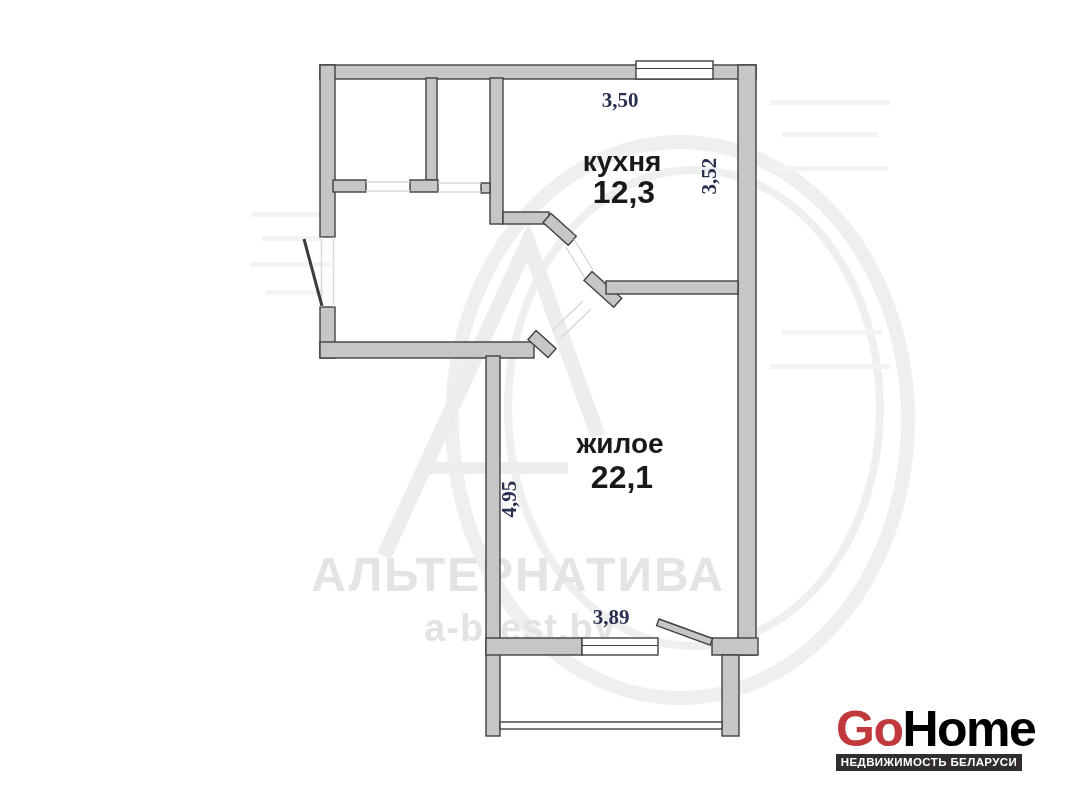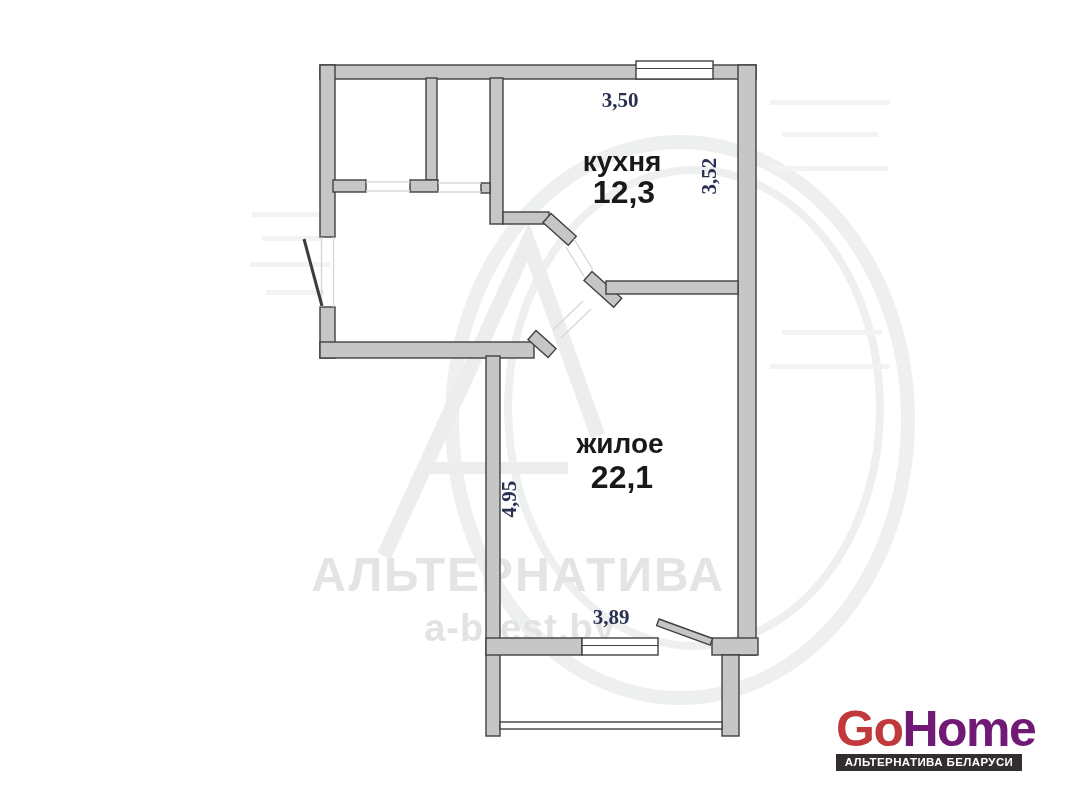--- a/index.html
+++ b/index.html
@@ -15,21 +15,21 @@
   .area-label{font-family:"Liberation Sans",sans-serif;font-weight:bold;font-size:32px;fill:#191919;}
   .dim-label{font-family:"Liberation Serif",serif;font-weight:bold;font-size:21px;fill:#2a3050;}
   .wm-arc{fill:none;stroke:#eef0f0;}
   .wm-tri{fill:none;stroke:#ededee;}
   .wm-streak{fill:#f2f3f3;}
   .wm-t1{font-family:"Liberation Sans",sans-serif;font-weight:bold;font-size:48px;fill:#e4e4e5;letter-spacing:2px;}
   .wm-t2{font-family:"Liberation Sans",sans-serif;font-weight:bold;font-size:38px;fill:#e2e3e3;letter-spacing:1px;}
   .gohome{position:absolute;left:836px;top:706px;width:188px;}
   .gohome-text{font-weight:bold;font-size:50px;line-height:46px;letter-spacing:-1.5px;white-space:nowrap;}
   .gohome-go{color:#c1393c;text-align:center;}
-  .gohome-home{color:#701a75;}
+  .gohome-home{color:#000000;}
   .gohome-banner{margin-top:2px;background:#322e2f;color:#ffffff;font-weight:bold;font-size:11.5px;
                  letter-spacing:0.4px;text-align:center;padding:2px 0 3px 0;width:186px;white-space:nowrap;}
 </style>
 </head>
 <body>
 
 <div class="stage">
 
   <svg width="1068" height="800" viewBox="0 0 1068 800">
 
@@ -114,16 +114,16 @@
     <text class="area-label" x="622" y="488" text-anchor="middle">22,1</text>
 
     <text class="dim-label" x="516" y="499" text-anchor="middle" transform="rotate(-90 516 499)">4,95</text>
 
     <text class="dim-label" x="611" y="624" text-anchor="middle">3,89</text>
   </svg>
 
   
   <div class="gohome">
     <div class="gohome-text"><span class="gohome-go">Go</span><span class="gohome-home">Home</span></div>
-    <div class="gohome-banner">АЛЬТЕРНАТИВА БЕЛАРУСИ</div>
+    <div class="gohome-banner">НЕДВИЖИМОСТЬ БЕЛАРУСИ</div>
   </div>
 
 </div>
 
 </body></html>

